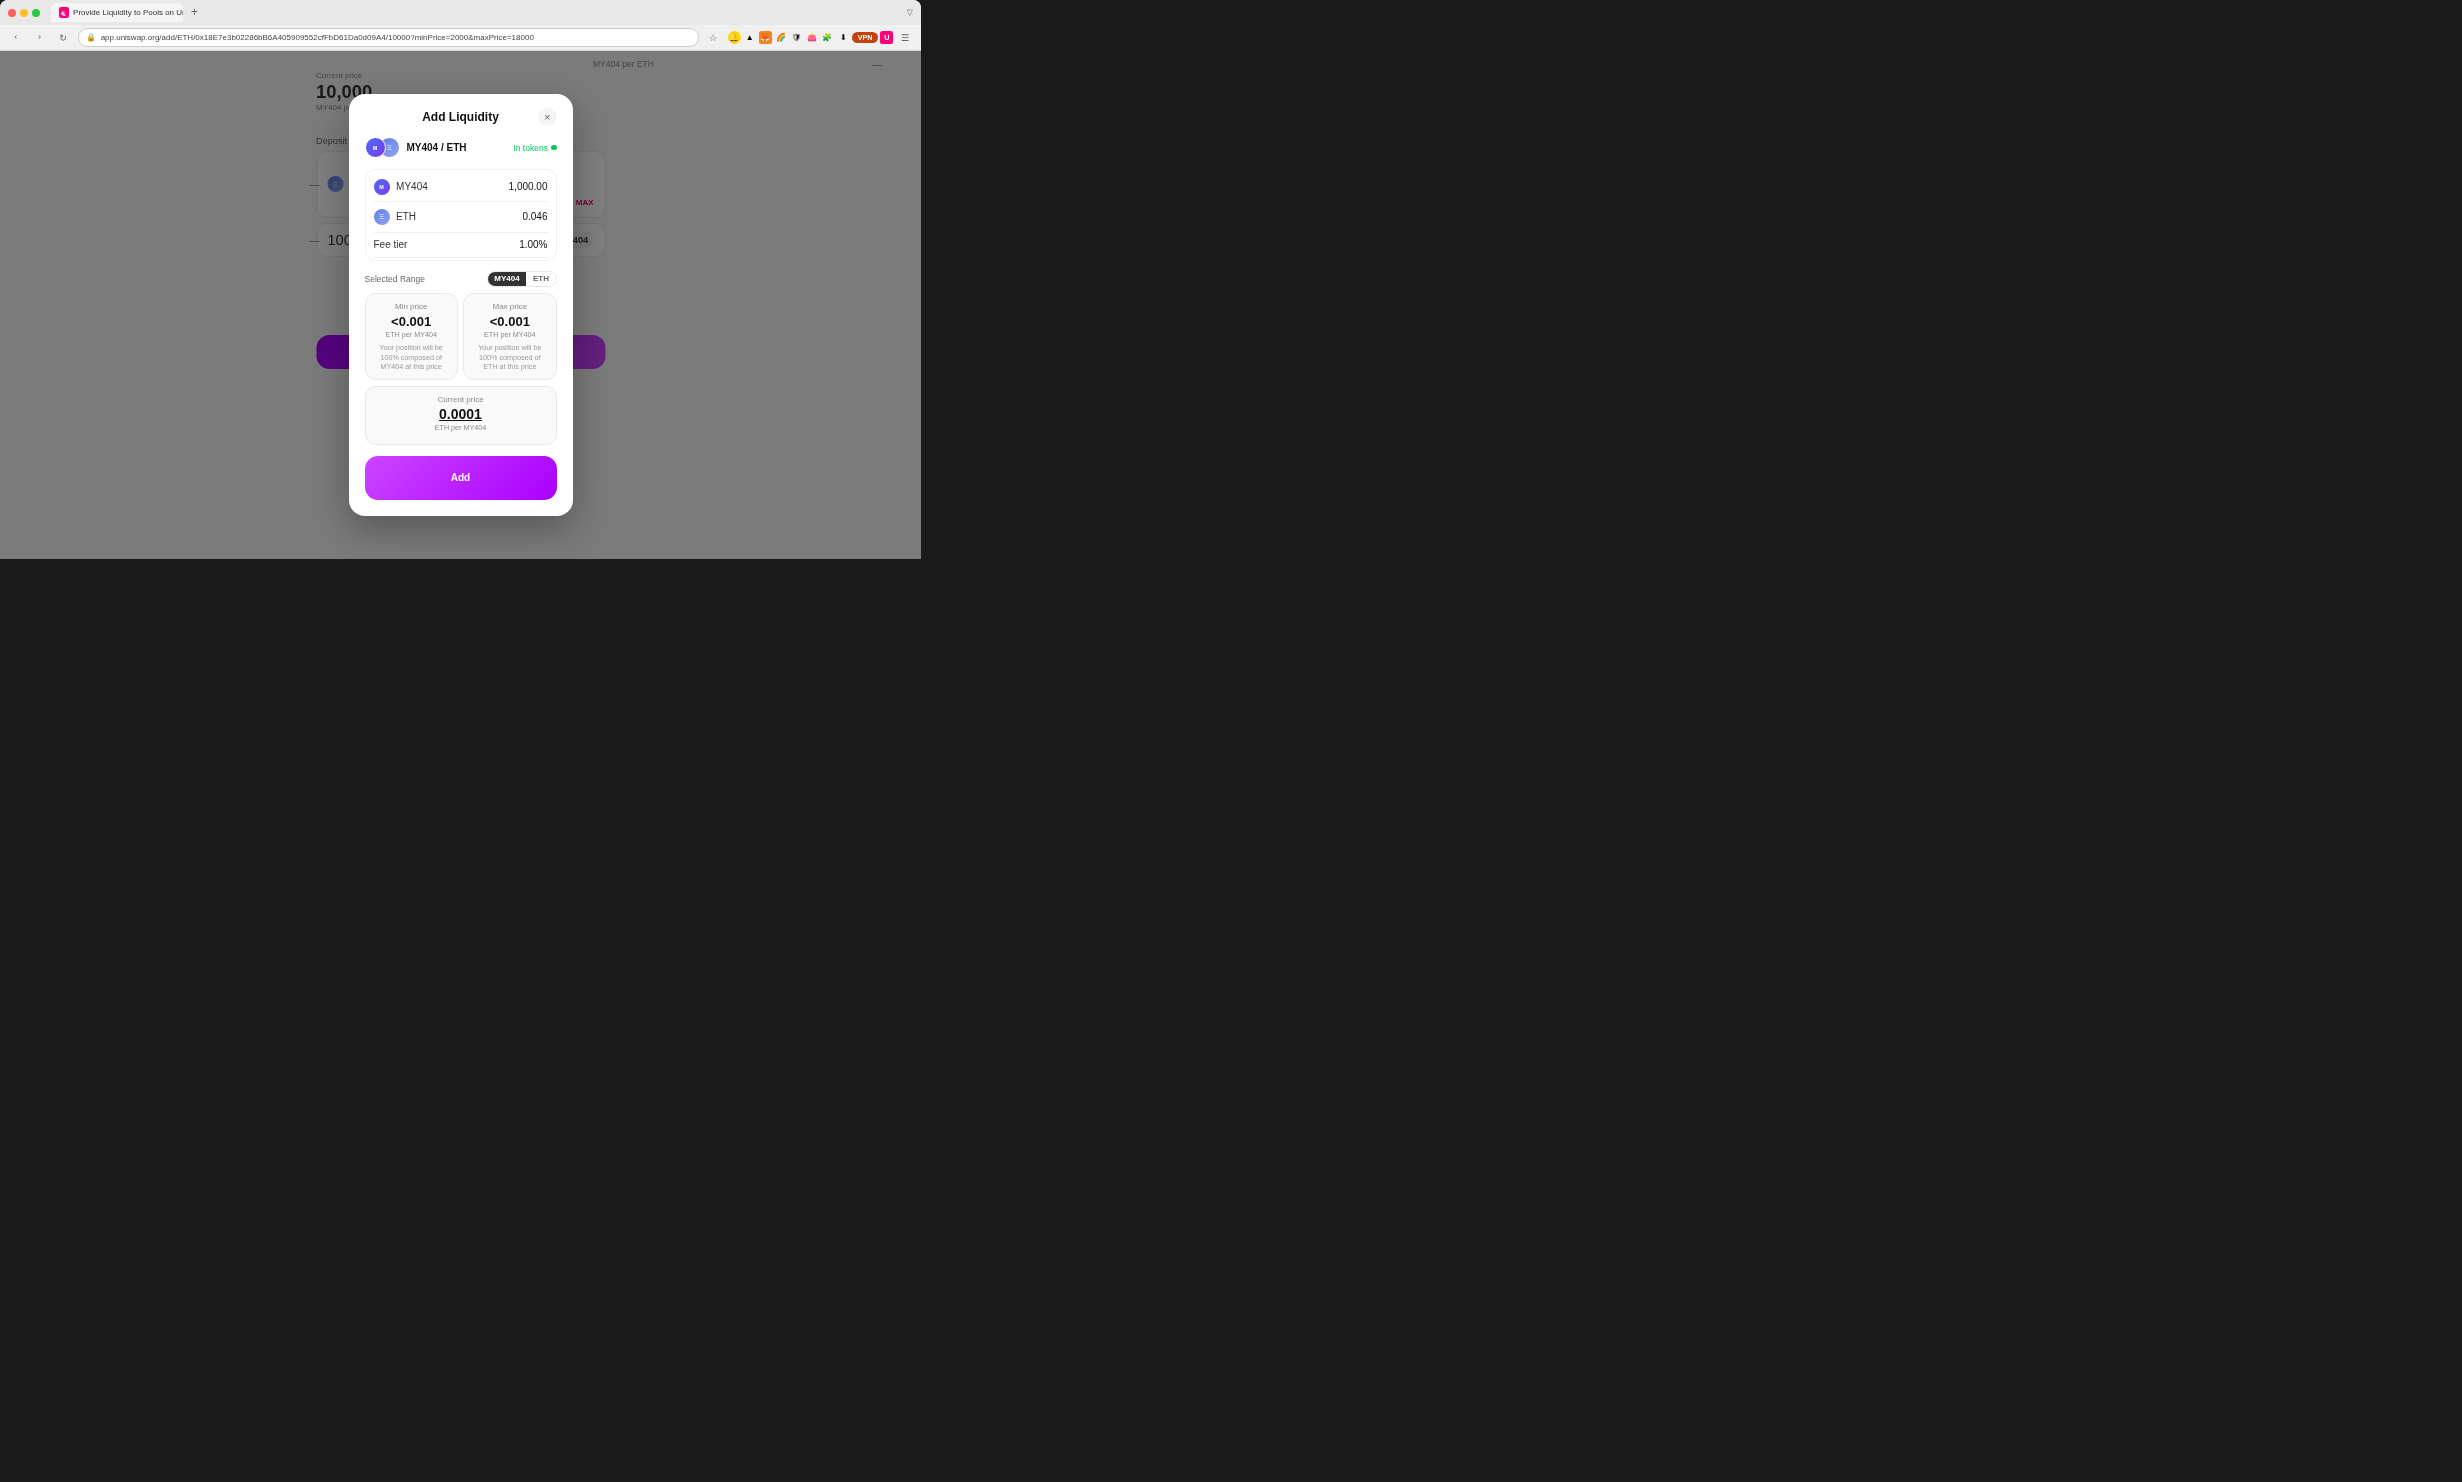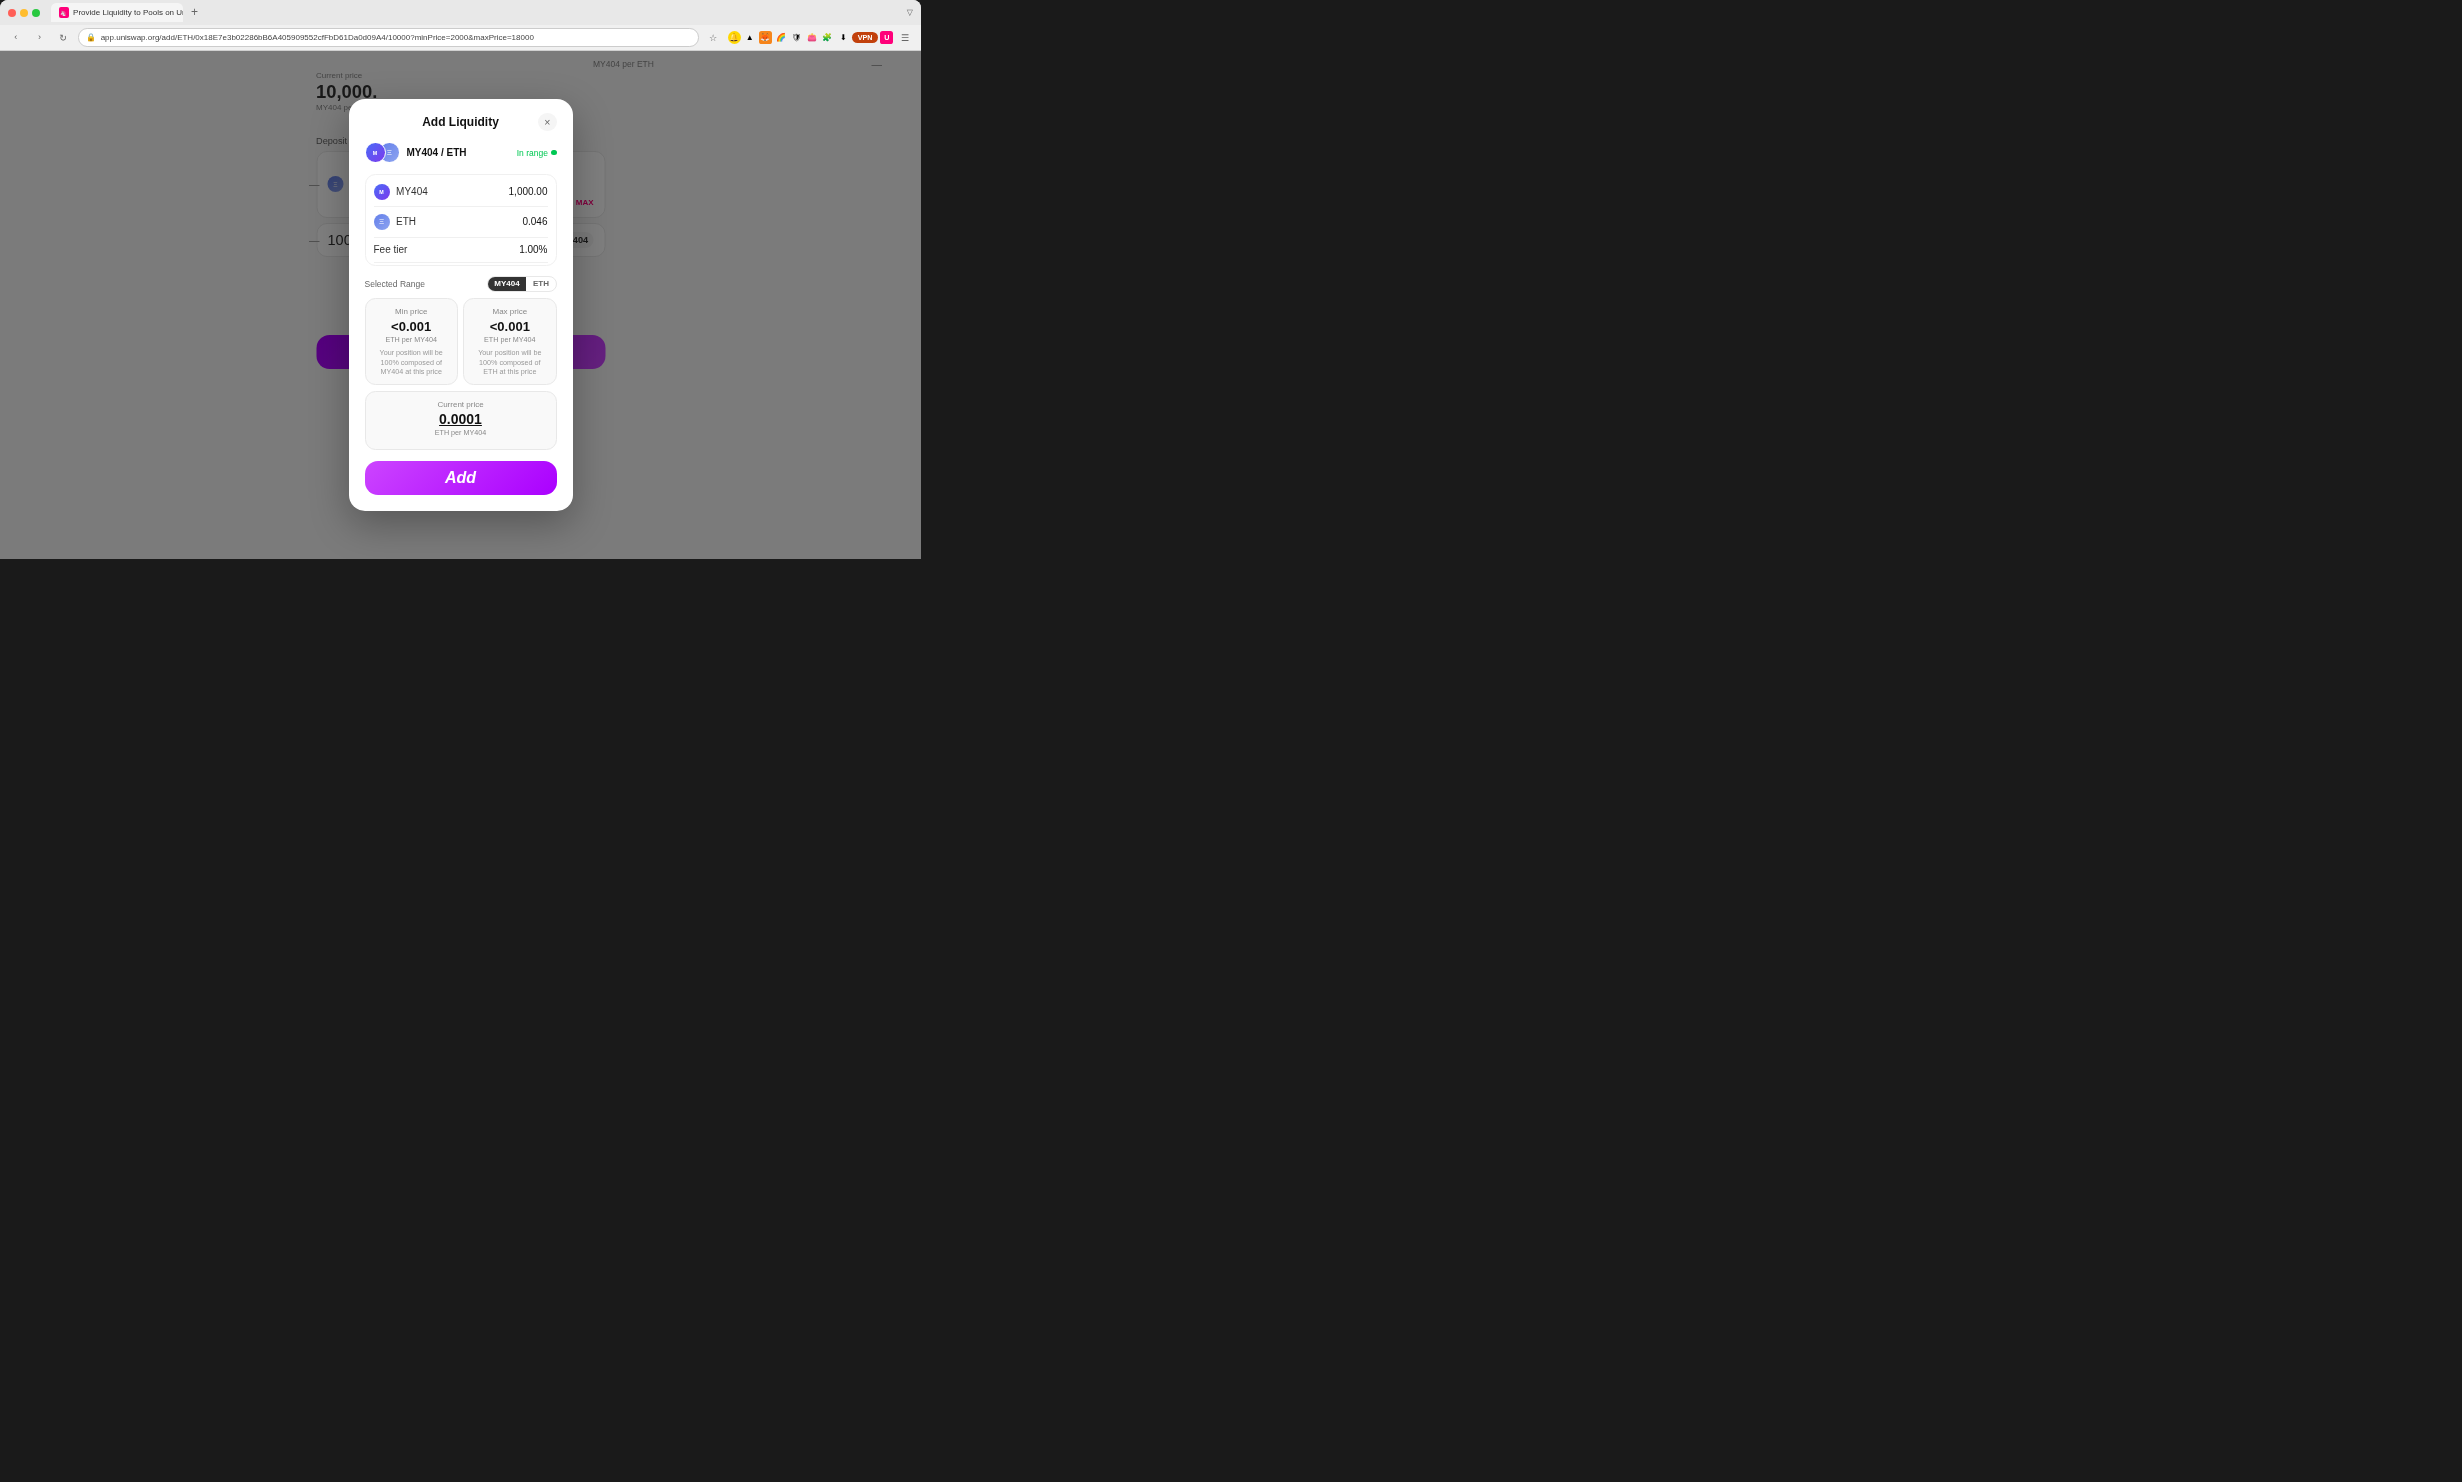--- a/index.html
+++ b/index.html
@@ -549,29 +549,28 @@
     }
 
     .current-price-card .price-card-value {
       font-size: 14px;
       text-decoration: underline;
     }
 
     
     .add-btn {
       width: 100%;
-      height: 34px;
+      height: 44px;
       background: linear-gradient(135deg, #cc44ff, #aa00ff);
       border: none;
       border-radius: 13px;
       color: white;
-      font-size: 16px;
+      font-size: 10px;
       font-weight: 600;
       cursor: pointer;
-      font-style: italic;
     }
 
     
     .bg-content {
       position: absolute;
       top: 0;
       left: 0;
       right: 0;
       bottom: 0;
       padding: 2px;
@@ -724,21 +723,21 @@
               <div class="token-icon token-icon-my404" style="width:21px;height:21px;border-radius:50%;border:1.3px solid white;background:linear-gradient(135deg,#4a6cf7,#7c3aed);display:flex;align-items:center;justify-content:center;color:white;font-size:5.3px;font-weight:bold;z-index:2;position:relative;">
                 M
               </div>
               <div class="token-icon token-icon-eth" style="width:21px;height:21px;border-radius:50%;border:1.3px solid white;background:linear-gradient(135deg,#627eea,#8fa5f0);display:flex;align-items:center;justify-content:center;color:white;font-size:8px;margin-left:-6.6px;z-index:1;position:relative;">
                 Ξ
               </div>
             </div>
             <span class="token-pair-name">MY404 / ETH</span>
           </div>
           <div class="in-range-badge">
-            <span>In range</span>
+            <span>In tokens</span>
             <div class="range-dot"></div>
           </div>
         </div>
 
         <div style="border:0.7px solid #f0f0f0;border-radius:10.5px;padding:2.6px 8px;margin-bottom:8px;">
 
           <div class="token-row">
             <div class="token-row-left">
               <div style="width:16px;height:16px;border-radius:50%;background:linear-gradient(135deg,#4a6cf7,#7c3aed);display:flex;align-items:center;justify-content:center;color:white;font-size:5.3px;font-weight:bold;">M</div>
               <span class="token-row-name">MY404</span>

